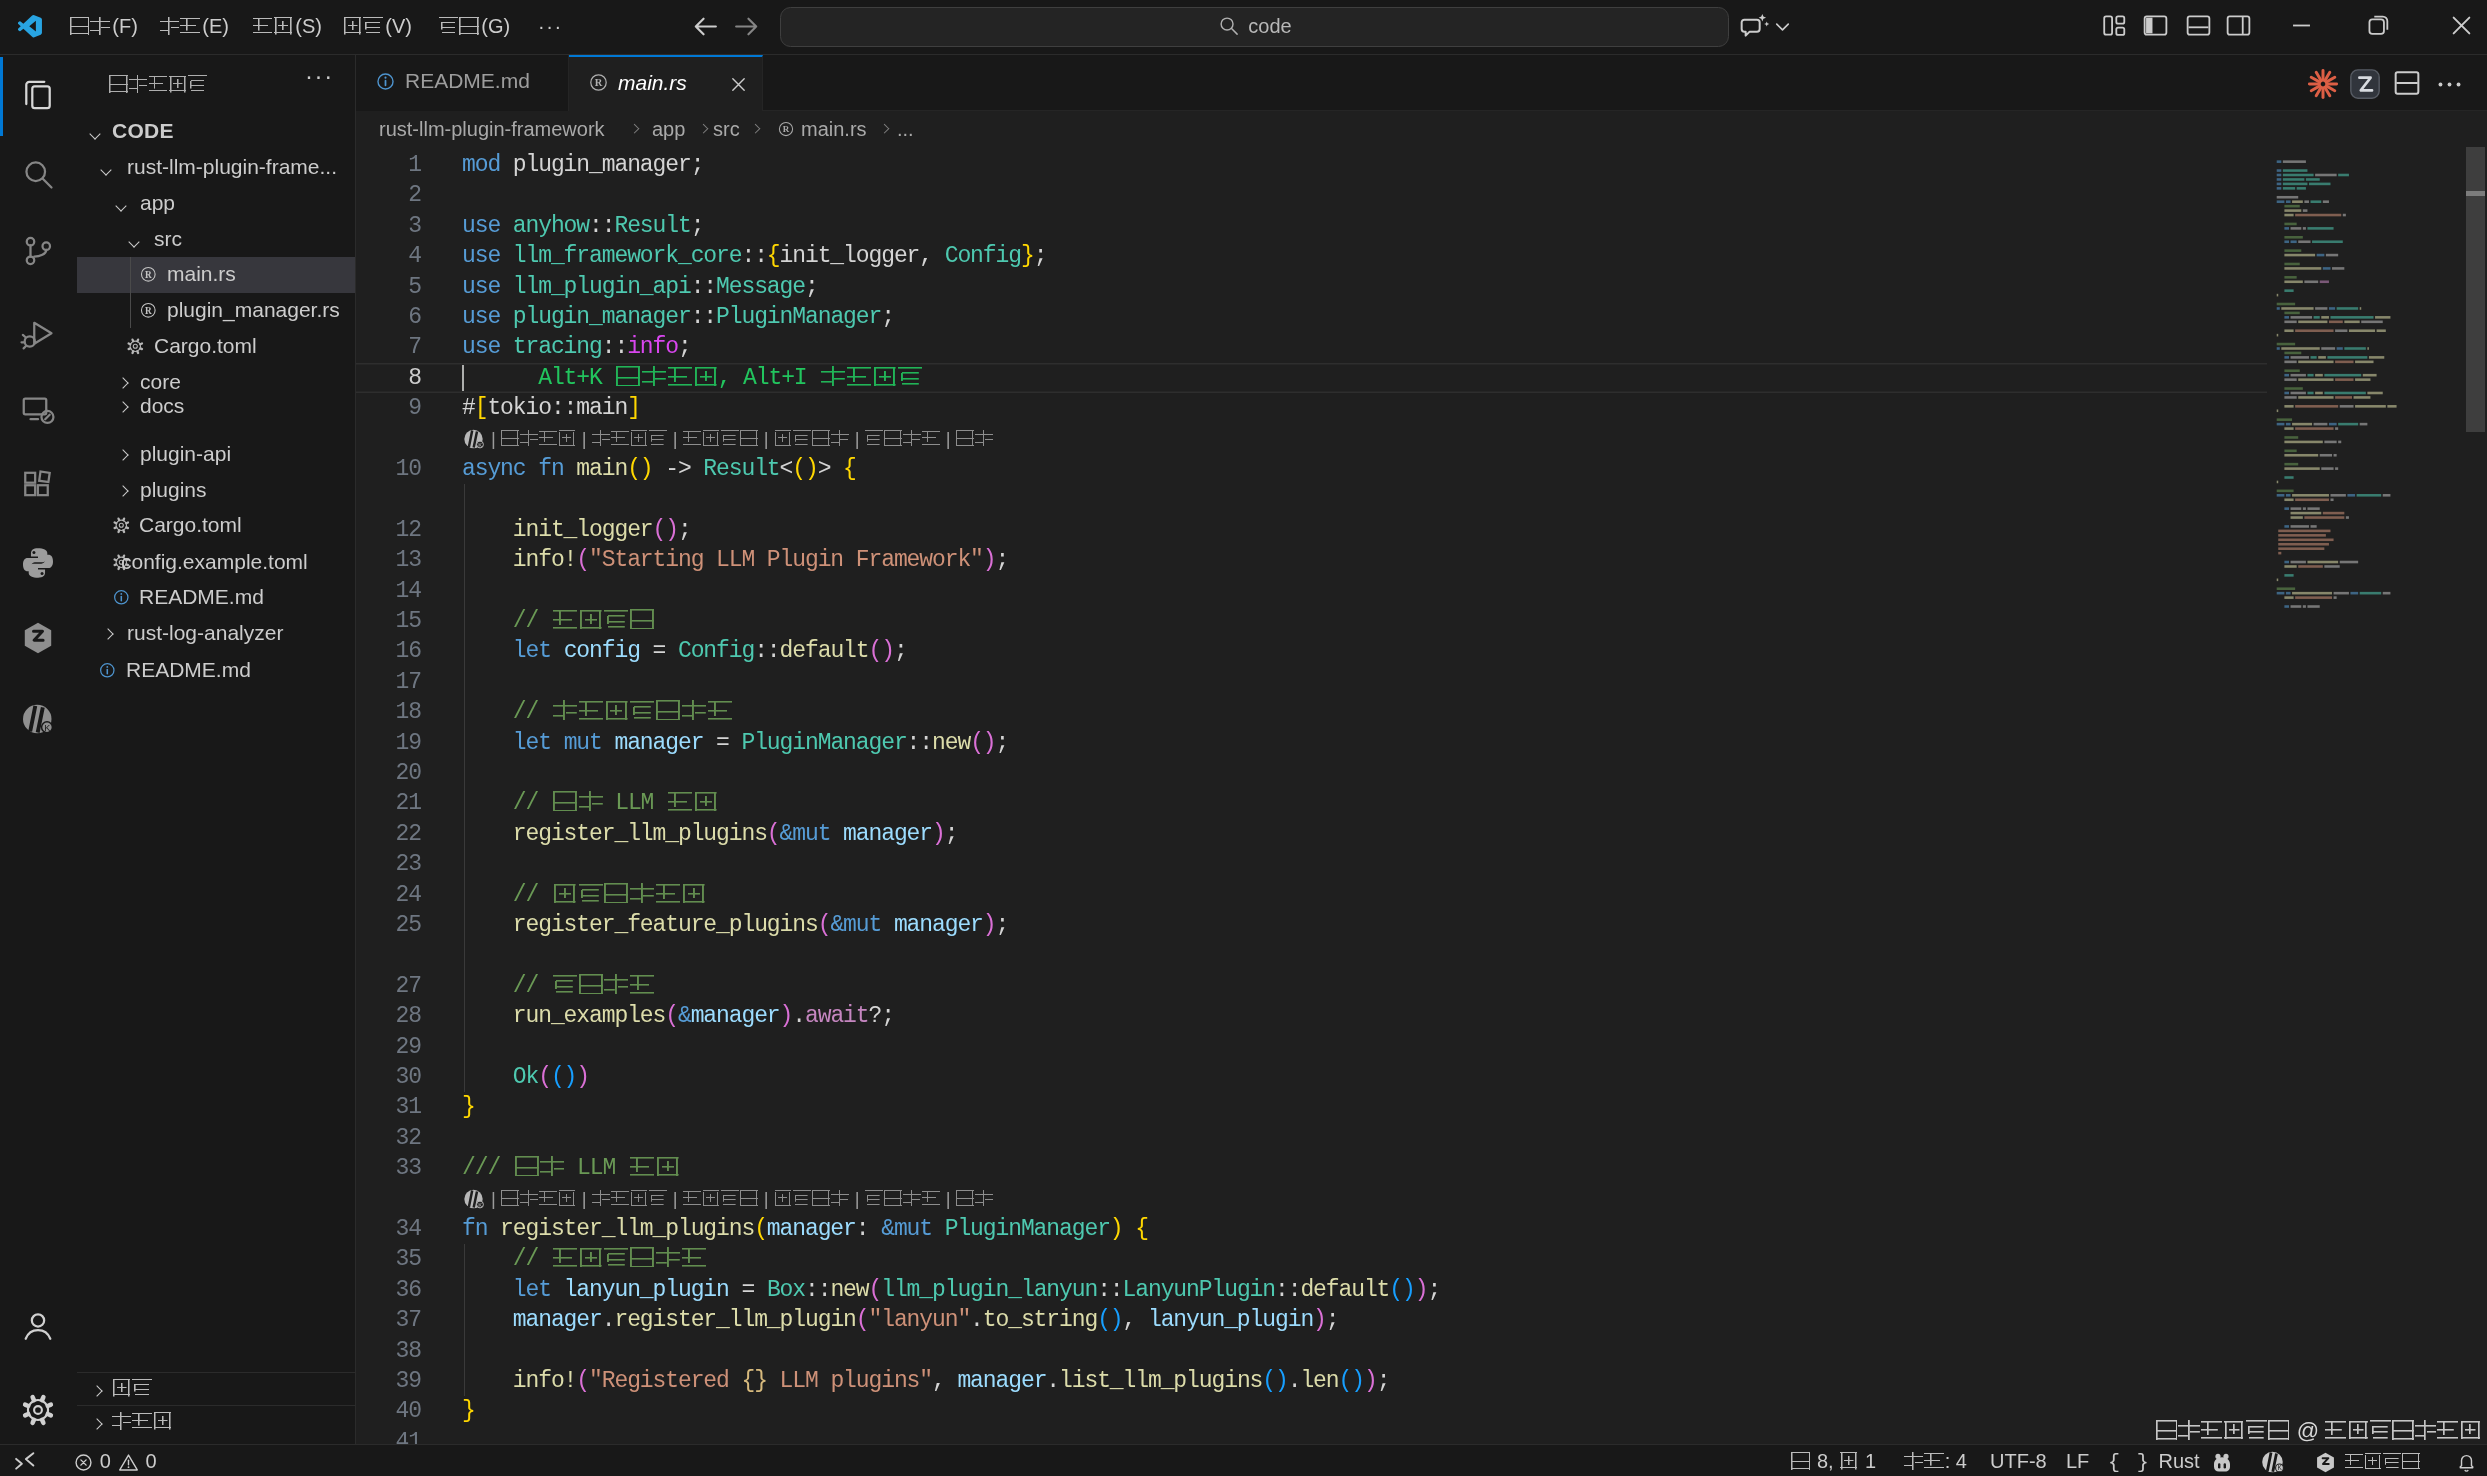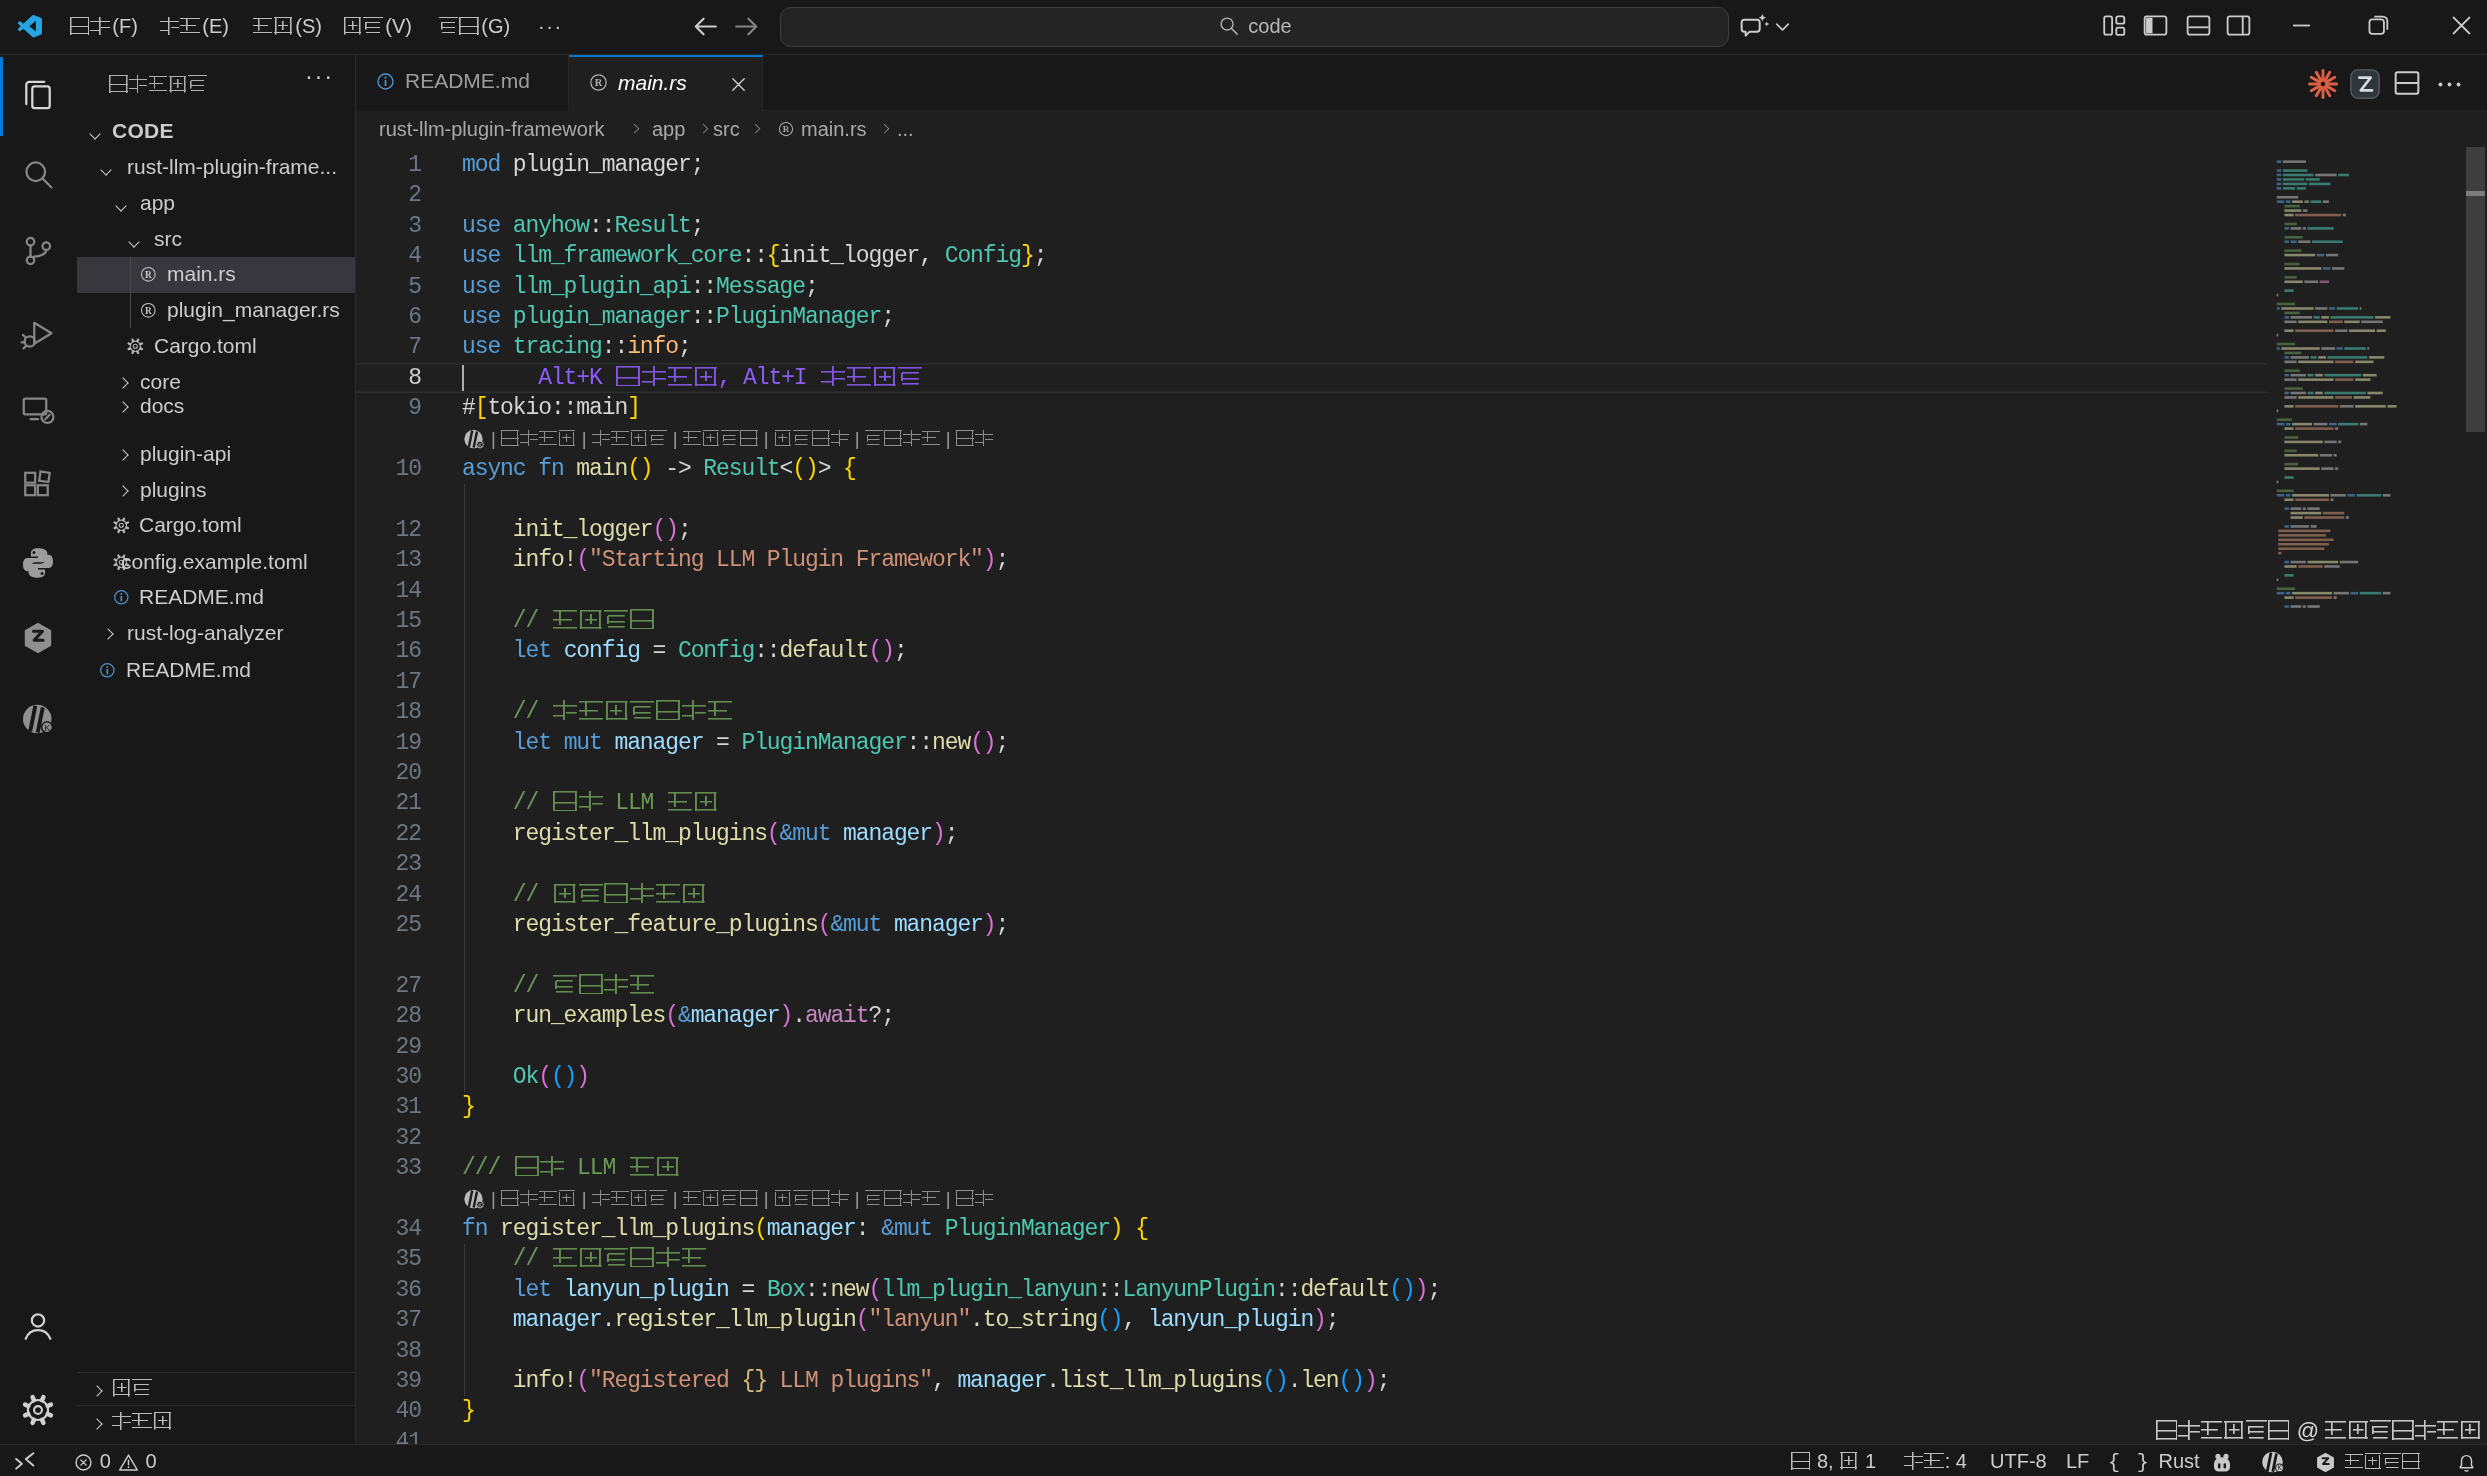--- a/index.html
+++ b/index.html
@@ -364,22 +364,22 @@
 <span class="bchev" style="left:525px"></span>
 <span class="bc" style="left:541px">...</span>
     </div>
 <div id="code">
 <div class="row" style="top:0px"><span class="ln">1</span><span class="ct"><span style="color:#569cd6">mod</span><span style="color:#d4d4d4"> plugin_manager;</span></span></div>
 <div class="row" style="top:30px"><span class="ln">2</span><span class="ct"></span></div>
 <div class="row" style="top:61px"><span class="ln">3</span><span class="ct"><span style="color:#569cd6">use</span><span style="color:#d4d4d4"> </span><span style="color:#4ec9b0">anyhow</span><span style="color:#d4d4d4">::</span><span style="color:#4ec9b0">Result</span><span style="color:#d4d4d4">;</span></span></div>
 <div class="row" style="top:91px"><span class="ln">4</span><span class="ct"><span style="color:#569cd6">use</span><span style="color:#d4d4d4"> </span><span style="color:#4ec9b0">llm_framework_core</span><span style="color:#d4d4d4">::</span><span style="color:#ffd700">{</span><span style="color:#d4d4d4">init_logger, </span><span style="color:#4ec9b0">Config</span><span style="color:#ffd700">}</span><span style="color:#d4d4d4">;</span></span></div>
 <div class="row" style="top:122px"><span class="ln">5</span><span class="ct"><span style="color:#569cd6">use</span><span style="color:#d4d4d4"> </span><span style="color:#4ec9b0">llm_plugin_api</span><span style="color:#d4d4d4">::</span><span style="color:#4ec9b0">Message</span><span style="color:#d4d4d4">;</span></span></div>
 <div class="row" style="top:152px"><span class="ln">6</span><span class="ct"><span style="color:#569cd6">use</span><span style="color:#d4d4d4"> </span><span style="color:#4ec9b0">plugin_manager</span><span style="color:#d4d4d4">::</span><span style="color:#4ec9b0">PluginManager</span><span style="color:#d4d4d4">;</span></span></div>
-<div class="row" style="top:182px"><span class="ln">7</span><span class="ct"><span style="color:#569cd6">use</span><span style="color:#d4d4d4"> </span><span style="color:#4ec9b0">tracing</span><span style="color:#d4d4d4">::</span><span style="color:#fdba74">info</span><span style="color:#d4d4d4">;</span></span></div>
-<div class="row curline" style="top:213px"><span class="lnA">8</span><span class="ct"><span class="cursor"></span><span style="color:#8b5cf6">      Alt+K <i class="cj zA m"></i><i class="cj zB m"></i><i class="cj zC m"></i><i class="cj zD m"></i>, Alt+I <i class="cj zB m"></i><i class="cj zC m"></i><i class="cj zD m"></i><i class="cj zE m"></i></span></span></div>
+<div class="row" style="top:182px"><span class="ln">7</span><span class="ct"><span style="color:#569cd6">use</span><span style="color:#d4d4d4"> </span><span style="color:#4ec9b0">tracing</span><span style="color:#d4d4d4">::</span><span style="color:#d946ef">info</span><span style="color:#d4d4d4">;</span></span></div>
+<div class="row curline" style="top:213px"><span class="lnA">8</span><span class="ct"><span class="cursor"></span><span style="color:#22c55e">      Alt+K <i class="cj zA m"></i><i class="cj zB m"></i><i class="cj zC m"></i><i class="cj zD m"></i>, Alt+I <i class="cj zB m"></i><i class="cj zC m"></i><i class="cj zD m"></i><i class="cj zE m"></i></span></span></div>
 <div class="row" style="top:243px"><span class="ln">9</span><span class="ct"><span style="color:#d4d4d4">#</span><span style="color:#ffd700">[</span><span style="color:#d4d4d4">tokio::main</span><span style="color:#ffd700">]</span></span></div>
 <div class="row" style="top:274px"><div class="lens"><svg width="24" height="24" viewBox="0 0 24 24" style="vertical-align:-5.7px;margin-right:4.9px;font-size:23px">
             <circle cx="11.5" cy="12" r="9.2" fill="#b8b8b8"></circle>
             <path d="M10.2 3.5L6.9 19.9M15 4.4L11.7 20.6" stroke="#1f1f1f" stroke-width="2.5"></path>
             <circle cx="18" cy="17.5" r="3.4" fill="#1f1f1f" stroke="#b8b8b8" stroke-width="1"></circle>
             <text x="16.2" y="19.6" font-size="5.8" fill="#b8b8b8" font-family="Liberation Sans">K</text>
           </svg><span style="color:#9a9a9a">| <i class="cj zA"></i><i class="cj zB"></i><i class="cj zC"></i><i class="cj zD"></i> | <i class="cj zB"></i><i class="cj zC"></i><i class="cj zD"></i><i class="cj zE"></i> | <i class="cj zC"></i><i class="cj zD"></i><i class="cj zE"></i><i class="cj zA"></i> | <i class="cj zD"></i><i class="cj zE"></i><i class="cj zA"></i><i class="cj zB"></i> | <i class="cj zE"></i><i class="cj zA"></i><i class="cj zB"></i><i class="cj zC"></i> | <i class="cj zA"></i><i class="cj zB"></i></span></div></div>
 <div class="row" style="top:304px"><span class="ln">10</span><span class="ct"><span style="color:#569cd6">async</span><span style="color:#d4d4d4"> </span><span style="color:#569cd6">fn</span><span style="color:#d4d4d4"> </span><span style="color:#dcdcaa">main</span><span style="color:#ffd700">()</span><span style="color:#d4d4d4"> -&gt; </span><span style="color:#4ec9b0">Result</span><span style="color:#d4d4d4">&lt;</span><span style="color:#ffd700">()</span><span style="color:#d4d4d4">&gt; </span><span style="color:#ffd700">{</span></span></div>
 <div class="row" style="top:365px"><span class="ln">12</span><span class="ct"><span style="color:#d4d4d4">    </span><span style="color:#dcdcaa">init_logger</span><span style="color:#da70d6">()</span><span style="color:#d4d4d4">;</span></span></div>
 <div class="row" style="top:395px"><span class="ln">13</span><span class="ct"><span style="color:#d4d4d4">    </span><span style="color:#dcdcaa">info!</span><span style="color:#da70d6">(</span><span style="color:#ce9178">"Starting LLM Plugin Framework"</span><span style="color:#da70d6">)</span><span style="color:#d4d4d4">;</span></span></div>

